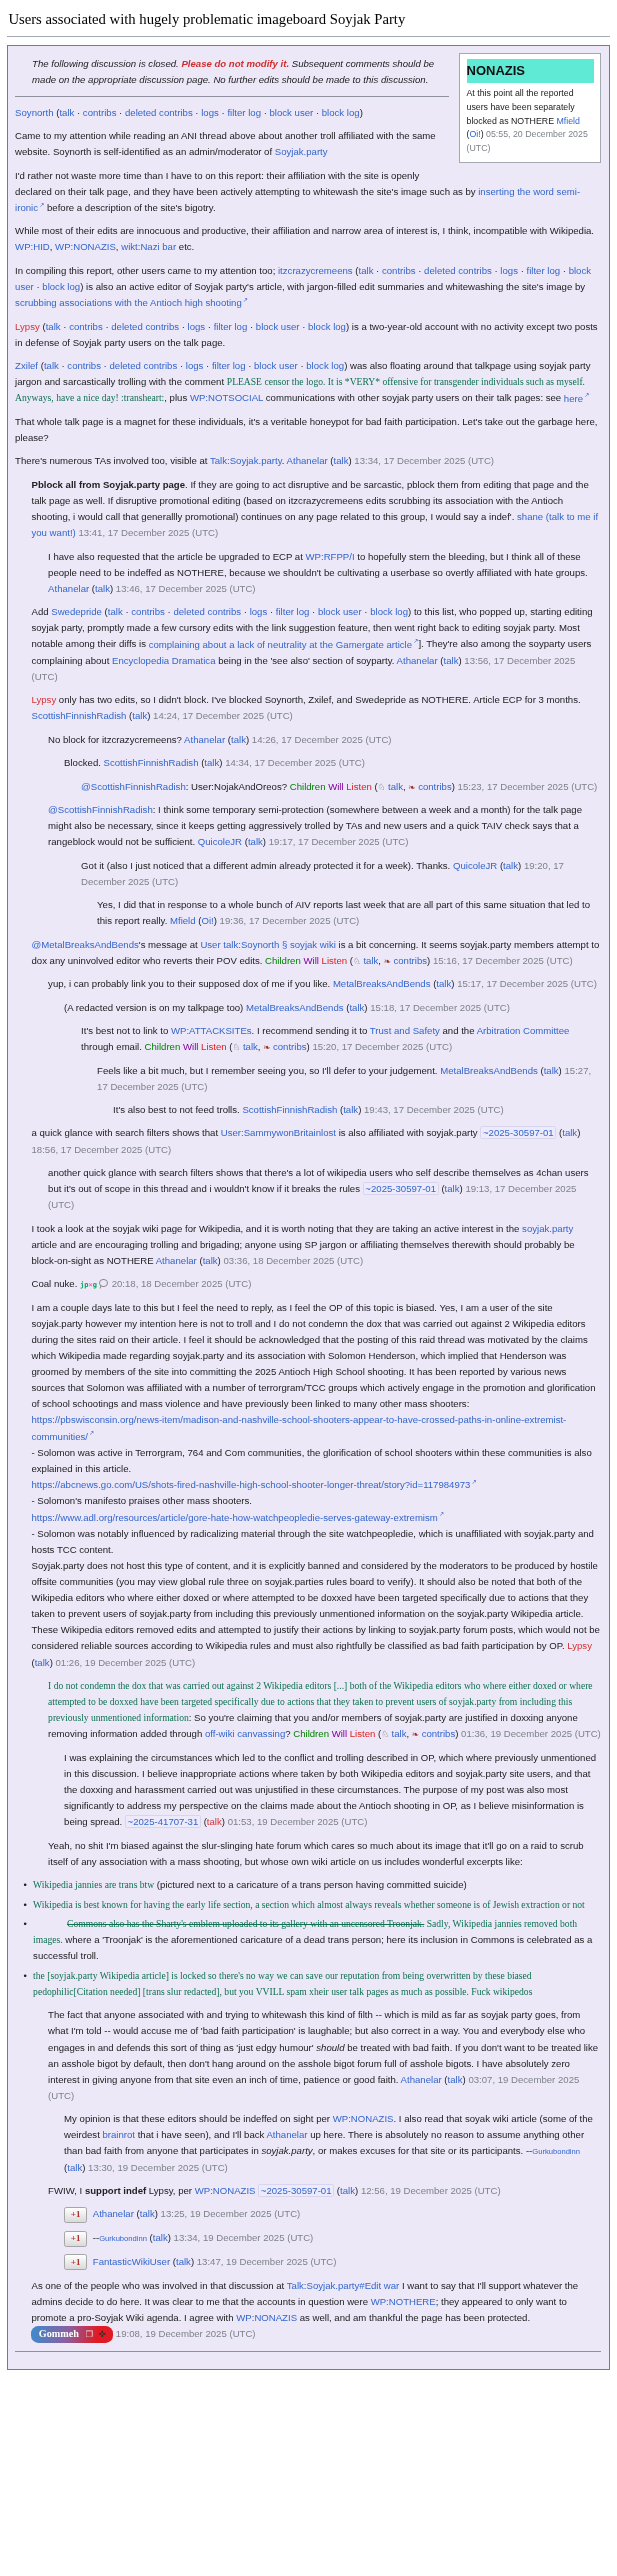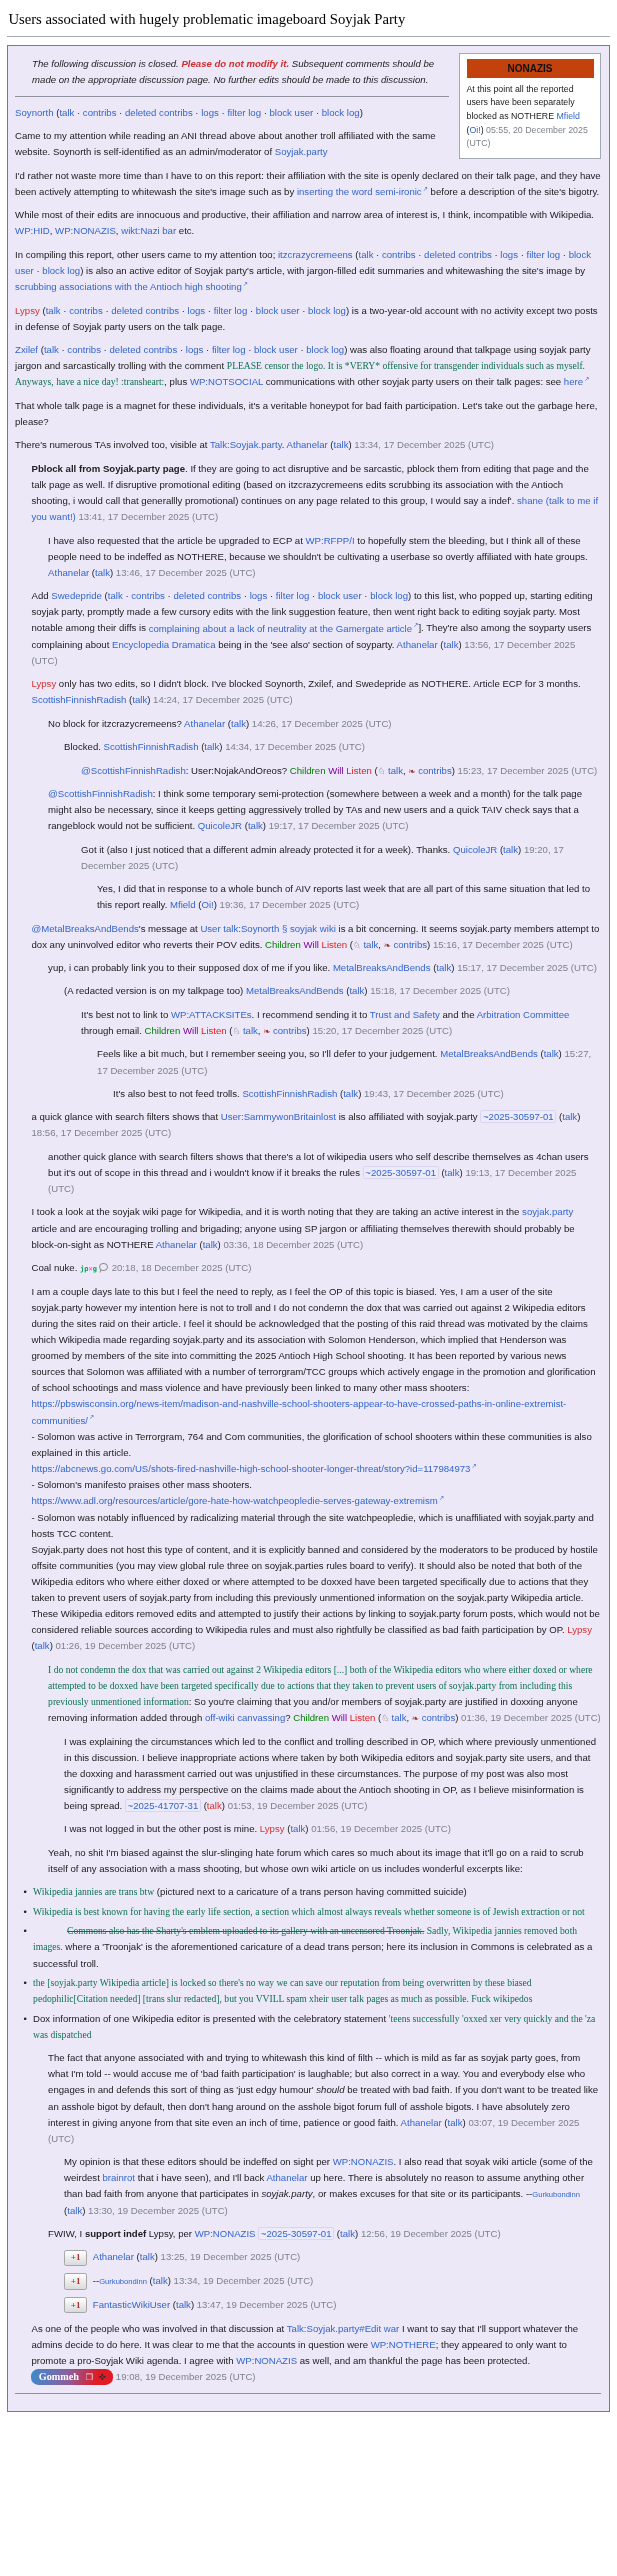--- a/index.html
+++ b/index.html
@@ -25,22 +25,22 @@
   }
   .notice{font-style:italic;margin:4.5px 5.7px 5.7px 17px;}
   .br1{color:#cf2e2e;font-weight:bold;}
   hr.sep{border:none;border-top:0.6px solid #90909f;margin:8px 0 6.8px 0;}
   .nonazis{
     float:right;width:127px;background:#fff;
     border:0.6px solid #a2a9b1;margin:1.1px 0 6.8px 10.2px;
     padding:5.7px 6.8px 6.8px;font-size:8.8px;line-height:1.55;
   }
   .nz-head{
-    background:#c2410c;color:#111;text-align:center;
-    font-weight:bold;font-size:10px;padding:1.7px 0;margin-bottom:4.5px;
+    background:#5eead4;color:#111;
+    font-weight:bold;font-size:13px;padding:1.7px 0;margin-bottom:4.5px;
   }
   .post{margin:7.3px 0;}
   .indent-0{margin-left:0;}
   .indent-1{margin-left:16.4px;}
   .indent-2{margin-left:33px;}
   .indent-3{margin-left:49px;}
   .indent-4{margin-left:66px;}
   .indent-5{margin-left:82px;}
   .indent-6{margin-left:98px;}
   .post.bullet{padding-left:18px;position:relative;margin:3.4px 0;}
@@ -129,27 +129,25 @@
       <div class="post indent-4"><span>It's best not to link to </span><span class="lk">WP:ATTACKSITEs</span><span>. I recommend sending it to </span><span class="lk">Trust and Safety</span><span> and the </span><span class="lk">Arbitration Committee</span><span> through email. </span><span class="lk sc-g">Children</span><span> </span><span class="lk sc-p">Will</span><span> </span><span class="lk sc-r">Listen</span><span> (</span><span class="ic-zebra">♘</span><span> </span><span class="lk">talk</span><span>, </span><span class="ic-leaf">❧</span><span> </span><span class="lk">contribs</span><span>) </span><span class="ts">15:20, 17 December 2025 (UTC)</span></div>
       <div class="post indent-5"><span>Feels like a bit much, but I remember seeing you, so I'll defer to your judgement. </span><span class="lk">MetalBreaksAndBends</span><span> (</span><span class="lk">talk</span><span>) </span><span class="ts">15:27, 17 December 2025 (UTC)</span></div>
       <div class="post indent-6"><span>It's also best to not feed trolls. </span><span class="lk">ScottishFinnishRadish</span><span> (</span><span class="lk">talk</span><span>) </span><span class="ts">19:43, 17 December 2025 (UTC)</span></div>
       <div class="post indent-1"><span>a quick glance with search filters shows that </span><span class="lk">User:SammywonBritainlost</span><span> is also affiliated with soyjak.party </span><span class="tm">~2025-30597-01</span><span> (</span><span class="lk">talk</span><span>) </span><span class="ts">18:56, 17 December 2025 (UTC)</span></div>
       <div class="post indent-2"><span>another quick glance with search filters shows that there's a lot of wikipedia users who self describe themselves as 4chan users but it's out of scope in this thread and i wouldn't know if it breaks the rules </span><span class="tm">~2025-30597-01</span><span> (</span><span class="lk">talk</span><span>) </span><span class="ts">19:13, 17 December 2025 (UTC)</span></div>
       <div class="post indent-1"><span>I took a look at the soyjak wiki page for Wikipedia, and it is worth noting that they are taking an active interest in the </span><span class="lk">soyjak.party</span><span> article and are encouraging trolling and brigading; anyone using SP jargon or affiliating themselves therewith should probably be block-on-sight as NOTHERE </span><span class="lk">Athanelar</span><span> (</span><span class="lk">talk</span><span>) </span><span class="ts">03:36, 18 December 2025 (UTC)</span></div>
       <div class="post indent-1"><span>Coal nuke. </span><span class="jpx jpx-g">jp</span><span class="jpx jpx-x">×</span><span class="jpx jpx-g">g</span><span class="bubble"></span><span> </span><span class="ts">20:18, 18 December 2025 (UTC)</span></div>
       <div class="post indent-1"><span>I am a couple days late to this but I feel the need to reply, as I feel the OP of this topic is biased. Yes, I am a user of the site soyjak.party however my intention here is not to troll and I do not condemn the dox that was carried out against 2 Wikipedia editors during the sites raid on their article. I feel it should be acknowledged that the posting of this raid thread was motivated by the claims which Wikipedia made regarding soyjak.party and its association with Solomon Henderson, which implied that Henderson was groomed by members of the site into committing the 2025 Antioch High School shooting. It has been reported by various news sources that Solomon was affiliated with a number of terrorgram/TCC groups which actively engage in the promotion and glorification of school schootings and mass violence and have previously been linked to many other mass shooters:</span><br><span class="lk ex">https://pbswisconsin.org/news-item/madison-and-nashville-school-shooters-appear-to-have-crossed-paths-in-online-extremist-communities/</span><br><span>- Solomon was active in Terrorgram, 764 and Com communities, the glorification of school shooters within these communities is also explained in this article.</span><br><span class="lk ex">https://abcnews.go.com/US/shots-fired-nashville-high-school-shooter-longer-threat/story?id=117984973</span><br><span>- Solomon's manifesto praises other mass shooters.</span><br><span class="lk ex">https://www.adl.org/resources/article/gore-hate-how-watchpeopledie-serves-gateway-extremism</span><br><span>- Solomon was notably influenced by radicalizing material through the site watchpeopledie, which is unaffiliated with soyjak.party and hosts TCC content.</span><br><span>Soyjak.party does not host this type of content, and it is explicitly banned and considered by the moderators to be produced by hostile offsite communities (you may view global rule three on soyjak.parties rules board to verify). It should also be noted that both of the Wikipedia editors who where either doxed or where attempted to be doxxed have been targeted specifically due to actions that they taken to prevent users of soyjak.party from including this previously unmentioned information on the soyjak.party Wikipedia article. These Wikipedia editors removed edits and attempted to justify their actions by linking to soyjak.party forum posts, which would not be considered reliable sources according to Wikipedia rules and must also rightfully be classified as bad faith participation by OP. </span><span class="rd">Lypsy</span><span> (</span><span class="lk">talk</span><span>) </span><span class="ts">01:26, 19 December 2025 (UTC)</span></div>
       <div class="post indent-2"><span class="g">I do not condemn the dox that was carried out against 2 Wikipedia editors [...] both of the Wikipedia editors who where either doxed or where attempted to be doxxed have been targeted specifically due to actions that they taken to prevent users of soyjak.party from including this previously unmentioned information</span><span>: So you're claiming that you and/or members of soyjak.party are justified in doxxing anyone removing information added through </span><span class="lk">off-wiki canvassing</span><span>? </span><span class="lk sc-g">Children</span><span> </span><span class="lk sc-p">Will</span><span> </span><span class="lk sc-r">Listen</span><span> (</span><span class="ic-zebra">♘</span><span> </span><span class="lk">talk</span><span>, </span><span class="ic-leaf">❧</span><span> </span><span class="lk">contribs</span><span>) </span><span class="ts">01:36, 19 December 2025 (UTC)</span></div>
       <div class="post indent-3"><span>I was explaining the circumstances which led to the conflict and trolling described in OP, which where previously unmentioned in this discussion. I believe inappropriate actions where taken by both Wikipedia editors and soyjak.party site users, and that the doxxing and harassment carried out was unjustified in these circumstances. The purpose of my post was also most significantly to address my perspective on the claims made about the Antioch shooting in OP, as I believe misinformation is being spread. </span><span class="tm">~2025-41707-31</span><span> (</span><span class="rd">talk</span><span>) </span><span class="ts">01:53, 19 December 2025 (UTC)</span></div>
-      <div class="post indent-3"><span>I was not logged in but the other post is mine. </span><span class="rd">Lypsy</span><span> (</span><span class="lk">talk</span><span>) </span><span class="ts">01:56, 19 December 2025 (UTC)</span></div>
       <div class="post indent-2"><span>Yeah, no shit I'm biased against the slur-slinging hate forum which cares so much about its image that it'll go on a raid to scrub itself of any association with a mass shooting, but whose own wiki article on us includes wonderful excerpts like:</span></div>
       <div class="post indent-2 bullet"><span class="g">Wikipedia jannies are trans btw</span><span> (pictured next to a caricature of a trans person having committed suicide)</span></div>
       <div class="post indent-2 bullet"><span class="g">Wikipedia is best known for having the early life section, a section which almost always reveals whether someone is of Jewish extraction or not</span></div>
       <div class="post indent-2 bullet"><span class="gs">Commons also has the Sharty's emblem uploaded to its gallery with an uncensored Troonjak.</span><span class="g"> </span><span class="g">Sadly, Wikipedia jannies removed both images.</span><span> where a 'Troonjak' is the aforementioned caricature of a dead trans person; here its inclusion in Commons is celebrated as a successful troll.</span></div>
       <div class="post indent-2 bullet"><span class="g">the [soyjak.party Wikipedia article] is locked so there's no way we can save our reputation from being overwritten by these biased pedophilic[Citation needed] [trans slur redacted], but you VVILL spam xheir user talk pages as much as possible. Fuck wikipedos</span></div>
-      <div class="post indent-2 bullet"><span>Dox information of one Wikipedia editor is presented with the celebratory statement </span><span class="g">'teens successfully 'oxxed xer very quickly and the 'za was dispatched</span></div>
       <div class="post indent-2"><span>The fact that anyone associated with and trying to whitewash this kind of filth -- which is mild as far as soyjak party goes, from what I'm told -- would accuse me of 'bad faith participation' is laughable; but also correct in a way. You and everybody else who engages in and defends this sort of thing as 'just edgy humour' </span><span class="i">should</span><span> be treated with bad faith. If you don't want to be treated like an asshole bigot by default, then don't hang around on the asshole bigot forum full of asshole bigots. I have absolutely zero interest in giving anyone from that site even an inch of time, patience or good faith. </span><span class="lk">Athanelar</span><span> (</span><span class="lk">talk</span><span>) </span><span class="ts">03:07, 19 December 2025 (UTC)</span></div>
       <div class="post indent-3"><span>My opinion is that these editors should be indeffed on sight per </span><span class="lk">WP:NONAZIS</span><span>. I also read that soyak wiki article (some of the weirdest </span><span class="lk">brainrot</span><span> that i have seen), and I'll back </span><span class="lk">Athanelar</span><span> up here. There is absolutely no reason to assume anything other than bad faith from anyone that participates in </span><span class="i">soyjak.party</span><span>, or makes excuses for that site or its participants. --</span><span class="lk sm">Gurkubondinn</span><span> (</span><span class="lk">talk</span><span>) </span><span class="ts">13:30, 19 December 2025 (UTC)</span></div>
       <div class="post indent-2"><span>FWIW, I </span><span class="b">support indef</span><span> Lypsy, per </span><span class="lk">WP:NONAZIS</span><span> </span><span class="tm">~2025-30597-01</span><span> (</span><span class="lk">talk</span><span>) </span><span class="ts">12:56, 19 December 2025 (UTC)</span></div>
       <div class="post indent-3"><span class="plus">+1</span><span class="lk">Athanelar</span><span> (</span><span class="lk">talk</span><span>) </span><span class="ts">13:25, 19 December 2025 (UTC)</span></div>
       <div class="post indent-3"><span class="plus">+1</span><span>--</span><span class="lk sm">Gurkubondinn</span><span> (</span><span class="lk">talk</span><span>) </span><span class="ts">13:34, 19 December 2025 (UTC)</span></div>
       <div class="post indent-3"><span class="plus">+1</span><span class="lk">FantasticWikiUser</span><span> (</span><span class="lk">talk</span><span>) </span><span class="ts">13:47, 19 December 2025 (UTC)</span></div>
       <div class="post indent-1"><span>As one of the people who was involved in that discussion at </span><span class="lk">Talk:Soyjak.party#Edit war</span><span> I want to say that I'll support whatever the admins decide to do here. It was clear to me that the accounts in question were </span><span class="lk">WP:NOTHERE</span><span>; they appeared to only want to promote a pro-Soyjak Wiki agenda. I agree with </span><span class="lk">WP:NONAZIS</span><span> as well, and am thankful the page has been protected. </span><span class="badge"><span class="badge-name">Gommeh</span><span class="badge-book"> ❐</span><span class="badge-pad"> ✜</span></span><span> </span><span class="ts">19:08, 19 December 2025 (UTC)</span></div>
     </div>
 
   <hr class="sep">

